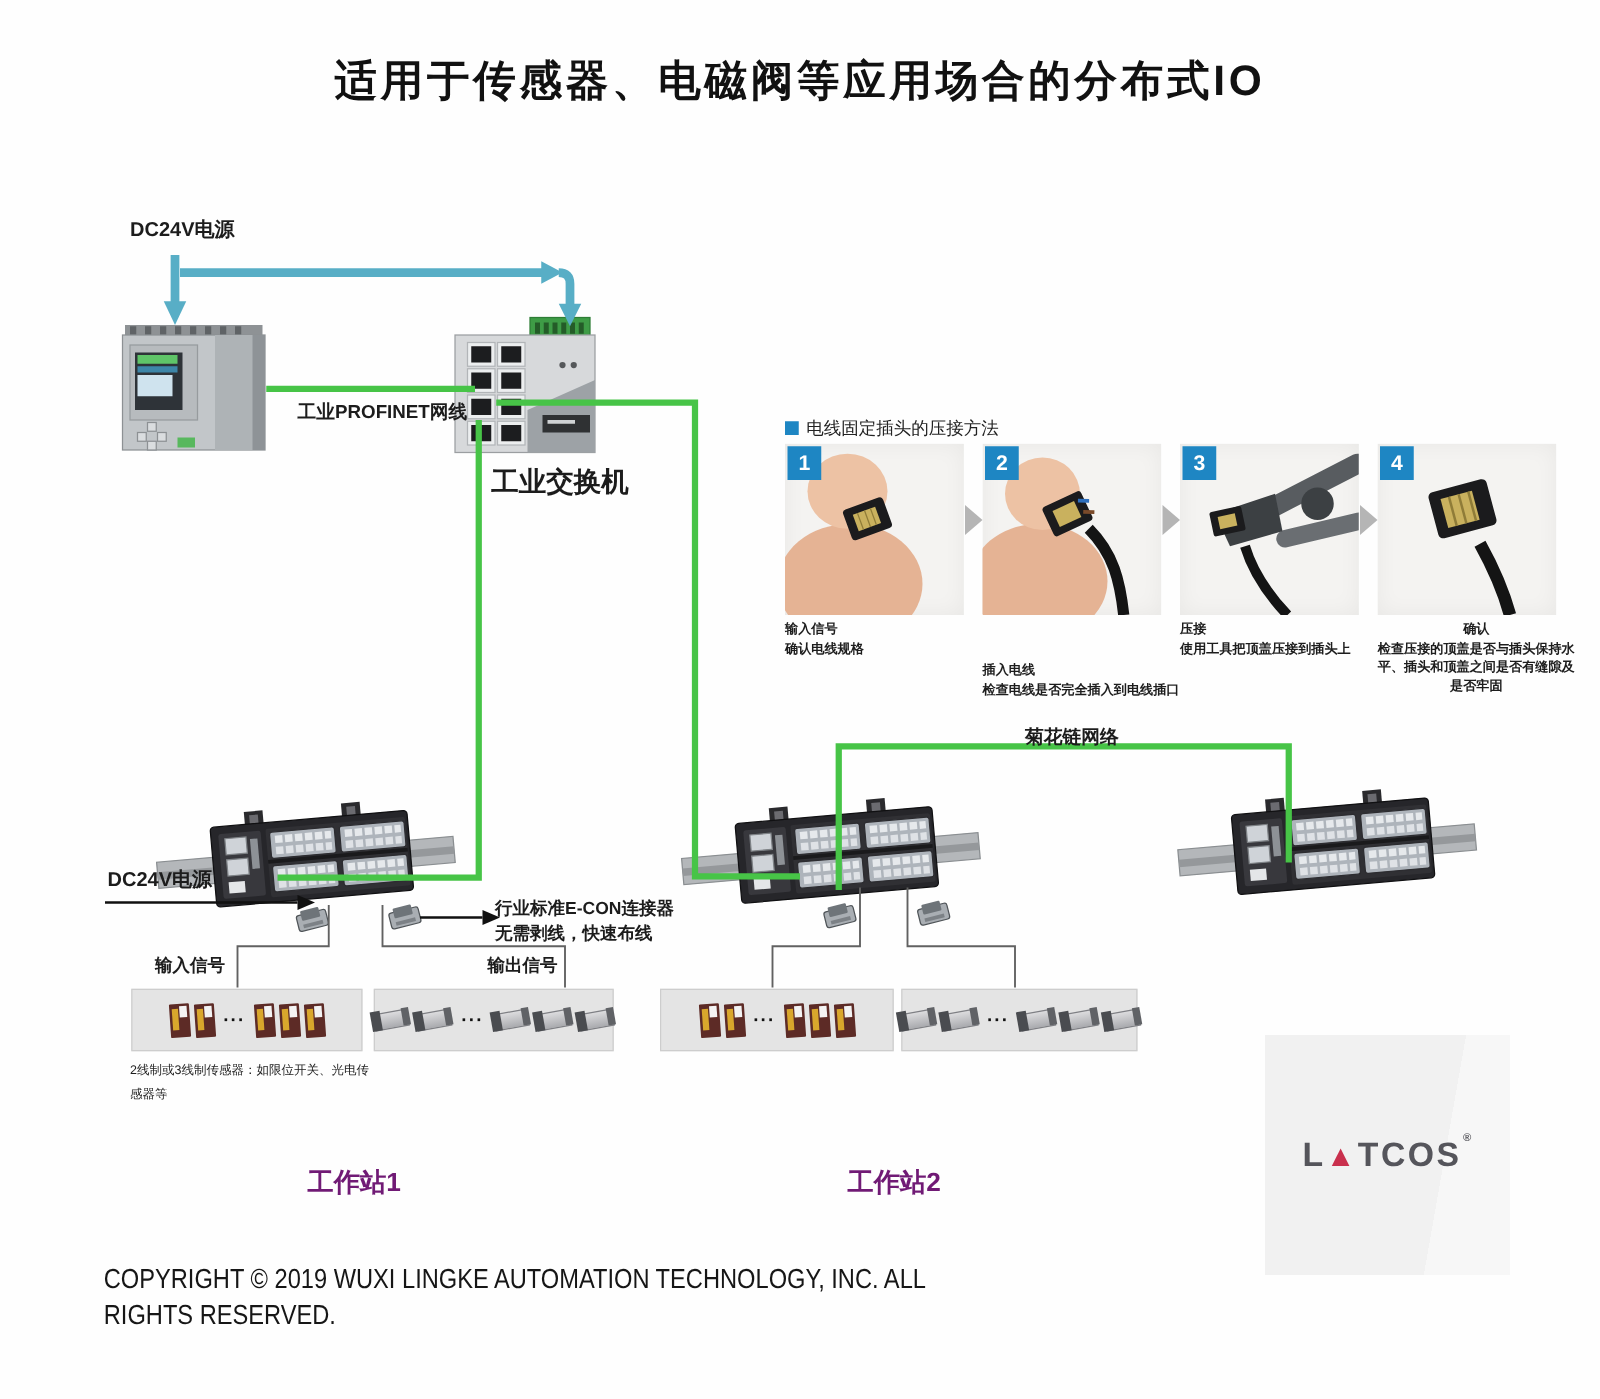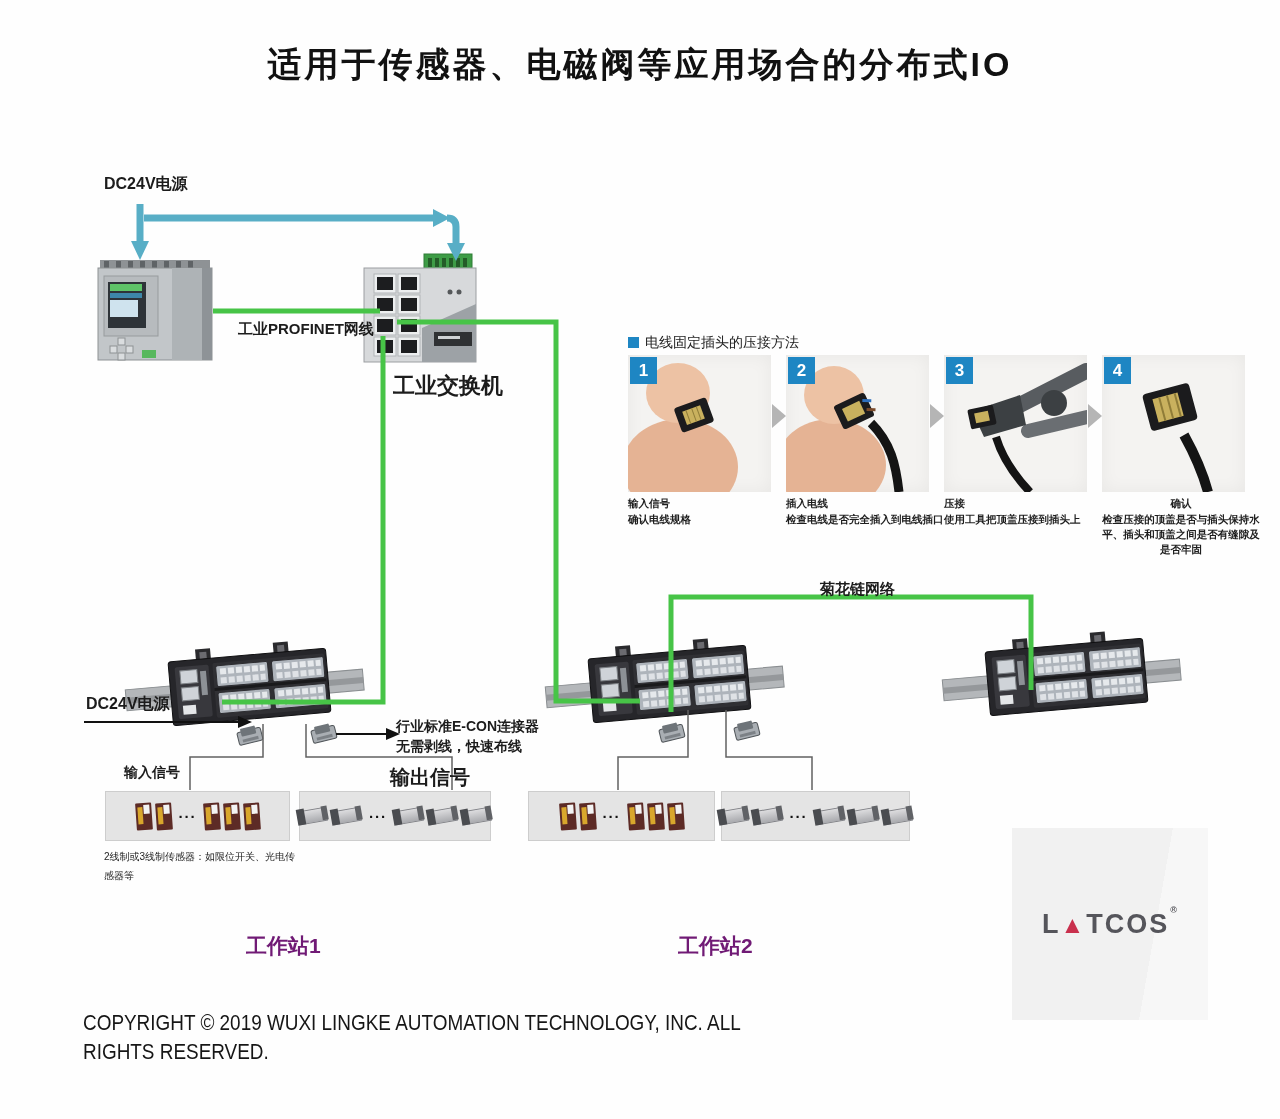--- a/index.html
+++ b/index.html
@@ -265,40 +265,40 @@
   </div>
 
   <div class="steparrow" style="left:772px;"></div>
   <div class="steparrow" style="left:930px;"></div>
   <div class="steparrow" style="left:1088px;"></div>
 
   <div class="stepcap" style="left:628px;">
     <div class="t">输入信号</div>
     <div>确认电线规格</div>
   </div>
-  <div class="stepcap" style="left:786px;">
+  <div class="stepcap" style="left:786px;margin-top:33px;">
     <div class="t">插入电线</div>
     <div>检查电线是否完全插入到电线插口</div>
   </div>
   <div class="stepcap" style="left:944px;">
     <div class="t">压接</div>
     <div>使用工具把顶盖压接到插头上</div>
   </div>
   <div class="stepcap" style="left:1102px;text-align:center;">
     <div class="t">确认</div>
     <div>检查压接的顶盖是否与插头保持水平、插头和顶盖之间是否有缝隙及是否牢固</div>
   </div>
 
   <div class="abs lbl" style="left:86px;top:694px;font-size:16px;">DC24V电源</div>
   <div class="abs lbl2" style="left:396px;top:716px;font-size:14px;">
     <div>行业标准E-CON连接器</div>
     <div>无需剥线，快速布线</div>
   </div>
   <div class="abs lbl" style="left:124px;top:764px;font-size:14px;">输入信号</div>
-  <div class="abs lbl" style="left:390px;top:764px;font-size:20px;">输出信号</div>
+  <div class="abs lbl" style="left:390px;top:764px;font-size:14px;">输出信号</div>
 
   <div class="sigbox" style="left:105px;width:183px;">
     <div class="sensor"></div>
     <div class="sensor"></div>
     <span class="dots">···</span>
     <div class="sensor"></div>
     <div class="sensor"></div>
     <div class="sensor"></div>
   </div>
   <div class="sigbox" style="left:299px;width:190px;">

